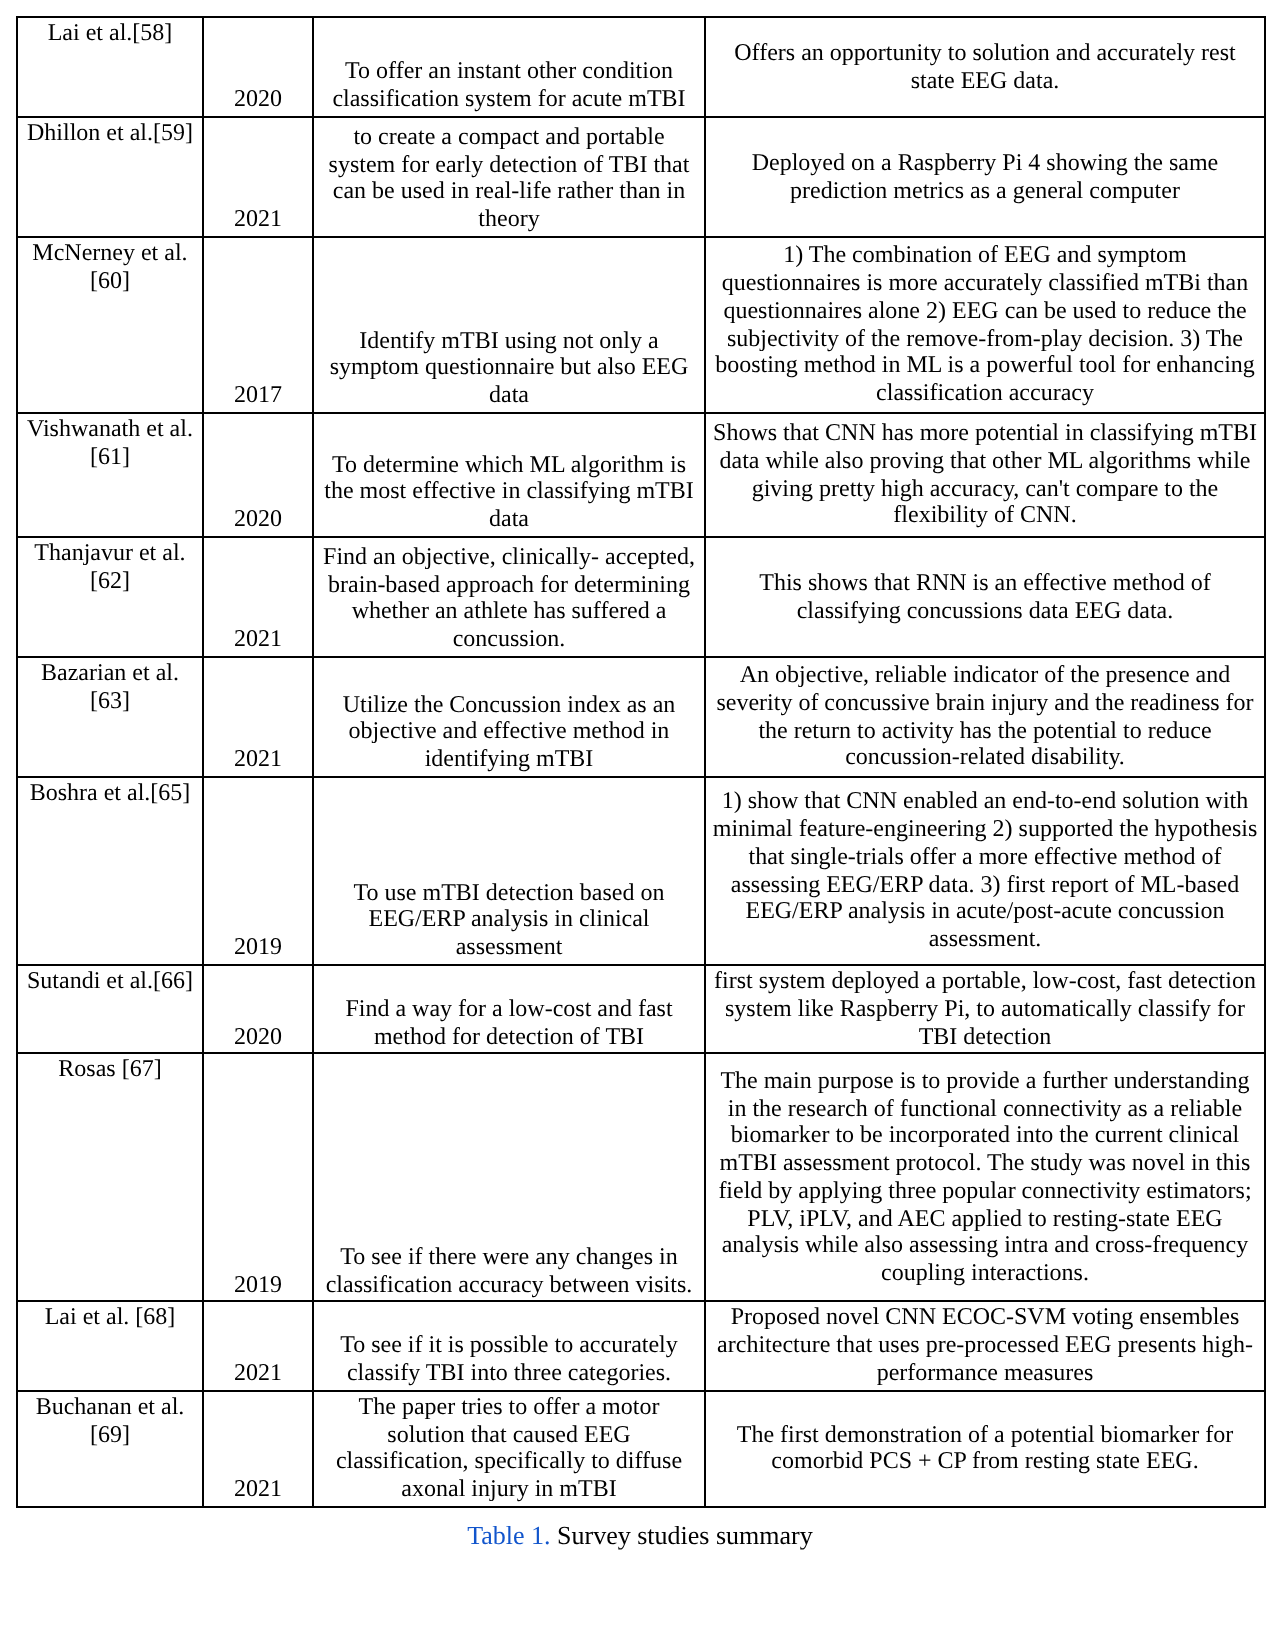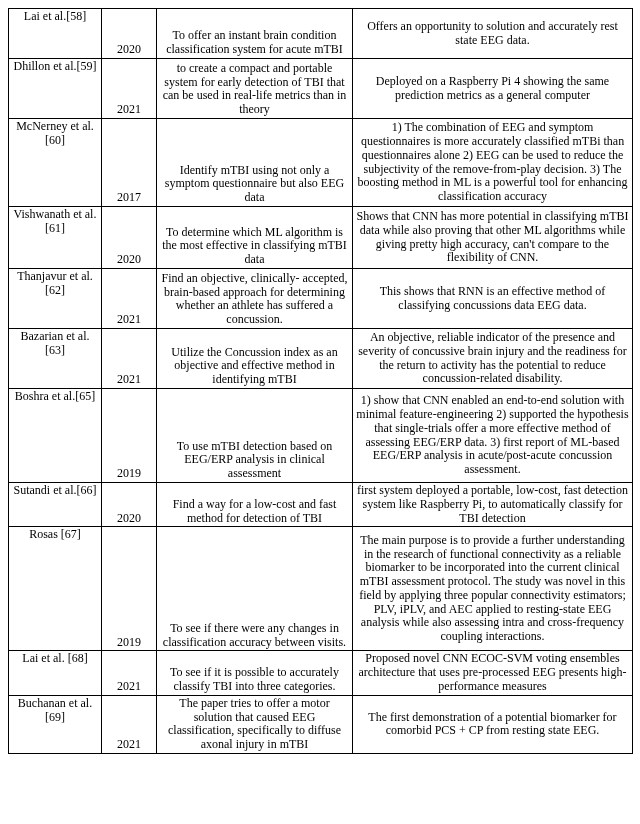--- a/index.html
+++ b/index.html
@@ -66,27 +66,27 @@
     <colgroup>
       <col class="c-author">
       <col class="c-year">
       <col class="c-obj">
       <col class="c-find">
     </colgroup>
     <tbody>
       <tr class="r1">
         <td class="author">Lai et al.[58]</td>
         <td class="year">2020</td>
-        <td class="objective">To offer an instant brain condition classification system for acute mTBI</td>
+        <td class="objective">To offer an instant other condition classification system for acute mTBI</td>
         <td class="findings">Offers an opportunity to solution and accurately rest state EEG data.</td>
       </tr>
       <tr class="r2">
         <td class="author">Dhillon et al.[59]</td>
         <td class="year">2021</td>
-        <td class="objective">to create a compact and portable system for early detection of TBI that can be used in real-life metrics than in theory</td>
+        <td class="objective">to create a compact and portable system for early detection of TBI that can be used in real-life rather than in theory</td>
         <td class="findings">Deployed on a Raspberry Pi 4 showing the same prediction metrics as a general computer</td>
       </tr>
       <tr class="r3">
         <td class="author">McNerney et al.[60]</td>
         <td class="year">2017</td>
         <td class="objective">Identify mTBI using not only a symptom questionnaire but also EEG data</td>
         <td class="findings">1) The combination of EEG and symptom questionnaires is more accurately classified mTBi than questionnaires alone 2) EEG can be used to reduce the subjectivity of the remove-from-play decision. 3) The boosting method in ML is a powerful tool for enhancing classification accuracy</td>
       </tr>
       <tr class="r4">
         <td class="author">Vishwanath et al.[61]</td>
@@ -132,14 +132,18 @@
       </tr>
       <tr class="r12">
         <td class="author">Buchanan et al.[69]</td>
         <td class="year">2021</td>
         <td class="objective">The paper tries to offer a motor solution that caused EEG classification, specifically to diffuse axonal injury in mTBI</td>
         <td class="findings">The first demonstration of a potential biomarker for comorbid PCS + CP from resting state EEG.</td>
       </tr>
     </tbody>
   </table>
 
+  <div class="caption">
+    <span class="label" style="color: rgb(17, 85, 204);">Table 1.</span>
+    <span>Survey studies summary</span>
+  </div>
 
 </div>
 
 </body></html>

